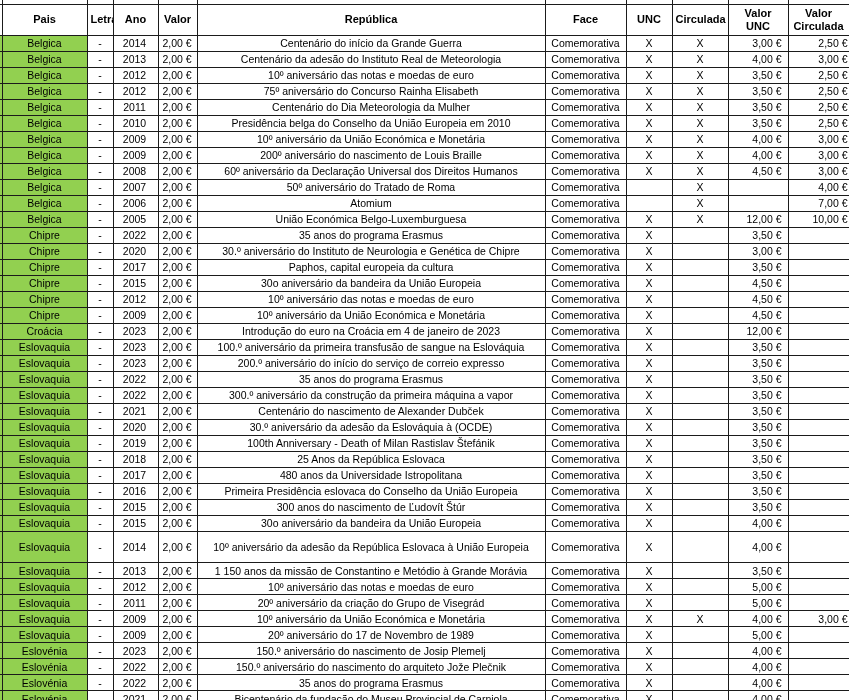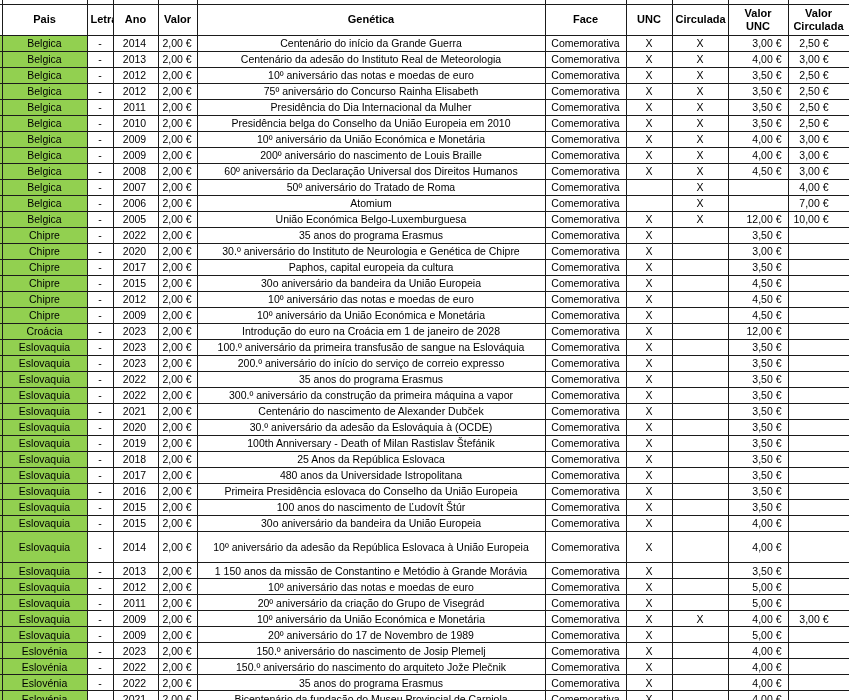--- a/index.html
+++ b/index.html
@@ -52,21 +52,21 @@
   .c-sliver {
     padding: 0;
     border-left: none;
     background: #92D050;
   }
   tr.top-sliver .c-sliver, tr.head .c-sliver { background: #fff; }
   .c-pais { background: #92D050; }
   .c-ano   { text-align: right; padding-right: 5px; margin-top: 40px; }
   .c-valor { text-align: left; padding-right: 4px; }
   .c-vunc  { text-align: right !important; padding-right: 6px; }
-  .c-vcirc { text-align: right !important; padding-right: 20px; }
+  .c-vcirc { text-align: right !important; padding-right: 1px; }
 </style>
 </head>
 <body>
 
 <table class="sheet">
   <colgroup>
     <col style="width:2px">
     <col style="width:85px">
     <col style="width:26px">
     <col style="width:45px">
@@ -91,21 +91,21 @@
         <td></td>
       <td></td>
         <td></td>
     </tr>
     <tr class="head">
       <th class="c-sliver"></th>
       <th>Pais</th>
       <th>Letra</th>
       <th>Ano</th>
       <th>Valor</th>
-      <th>Genética</th>
+      <th>República</th>
       <th>Face</th>
       <th>UNC</th>
       <th>Circulada</th>
       <th>Valor UNC</th>
       <th>Valor Circulada</th>
     </tr>
   </thead>
   <tbody>
       <tr class="data">
         <td class="c-sliver"></td>
@@ -158,21 +158,21 @@
         <td class="c-circ">X</td>
         <td class="c-vunc">3,50 €</td>
         <td class="c-vcirc">2,50 €</td>
       </tr>
       <tr class="data">
         <td class="c-sliver"></td>
         <td class="c-pais">Belgica</td>
         <td class="c-letra">-</td>
         <td class="c-ano">2011</td>
         <td class="c-valor">2,00 €</td>
-        <td class="c-desc">Presidência do Dia Internacional da Mulher</td>
+        <td class="c-desc">Centenário do Dia Meteorologia da Mulher</td>
         <td class="c-face">Comemorativa</td>
         <td class="c-unc">X</td>
         <td class="c-circ">X</td>
         <td class="c-vunc">3,50 €</td>
         <td class="c-vcirc">2,50 €</td>
       </tr>
       <tr class="data">
         <td class="c-sliver"></td>
         <td class="c-pais">Belgica</td>
         <td class="c-letra">-</td>
@@ -340,21 +340,21 @@
         <td class="c-circ"></td>
         <td class="c-vunc">4,50 €</td>
         <td class="c-vcirc"></td>
       </tr>
       <tr class="data">
         <td class="c-sliver"></td>
         <td class="c-pais">Croácia</td>
         <td class="c-letra">-</td>
         <td class="c-ano">2023</td>
         <td class="c-valor">2,00 €</td>
-        <td class="c-desc">Introdução do euro na Croácia em 1 de janeiro de 2028</td>
+        <td class="c-desc">Introdução do euro na Croácia em 4 de janeiro de 2023</td>
         <td class="c-face">Comemorativa</td>
         <td class="c-unc">X</td>
         <td class="c-circ"></td>
         <td class="c-vunc">12,00 €</td>
         <td class="c-vcirc"></td>
       </tr>
       <tr class="data">
         <td class="c-sliver"></td>
         <td class="c-pais">Eslovaquia</td>
         <td class="c-letra">-</td>
@@ -483,21 +483,21 @@
         <td class="c-circ"></td>
         <td class="c-vunc">3,50 €</td>
         <td class="c-vcirc"></td>
       </tr>
       <tr class="data">
         <td class="c-sliver"></td>
         <td class="c-pais">Eslovaquia</td>
         <td class="c-letra">-</td>
         <td class="c-ano">2015</td>
         <td class="c-valor">2,00 €</td>
-        <td class="c-desc">100 anos do nascimento de Ľudovít Štúr</td>
+        <td class="c-desc">300 anos do nascimento de Ľudovít Štúr</td>
         <td class="c-face">Comemorativa</td>
         <td class="c-unc">X</td>
         <td class="c-circ"></td>
         <td class="c-vunc">3,50 €</td>
         <td class="c-vcirc"></td>
       </tr>
       <tr class="data">
         <td class="c-sliver"></td>
         <td class="c-pais">Eslovaquia</td>
         <td class="c-letra">-</td>

